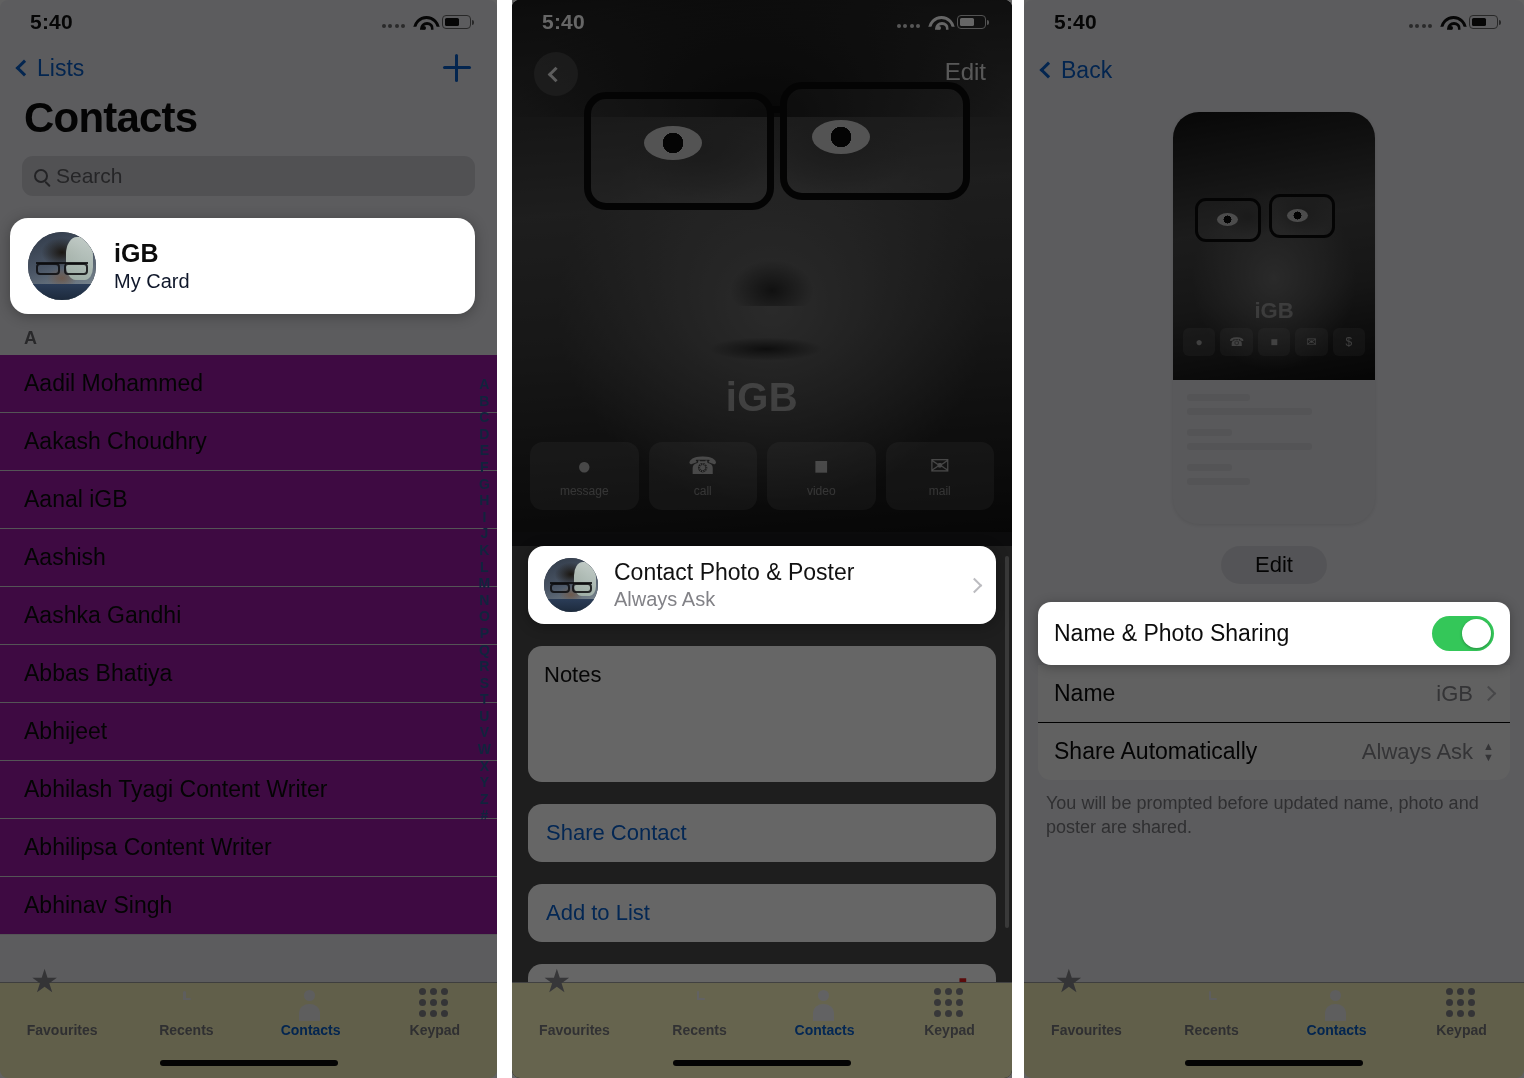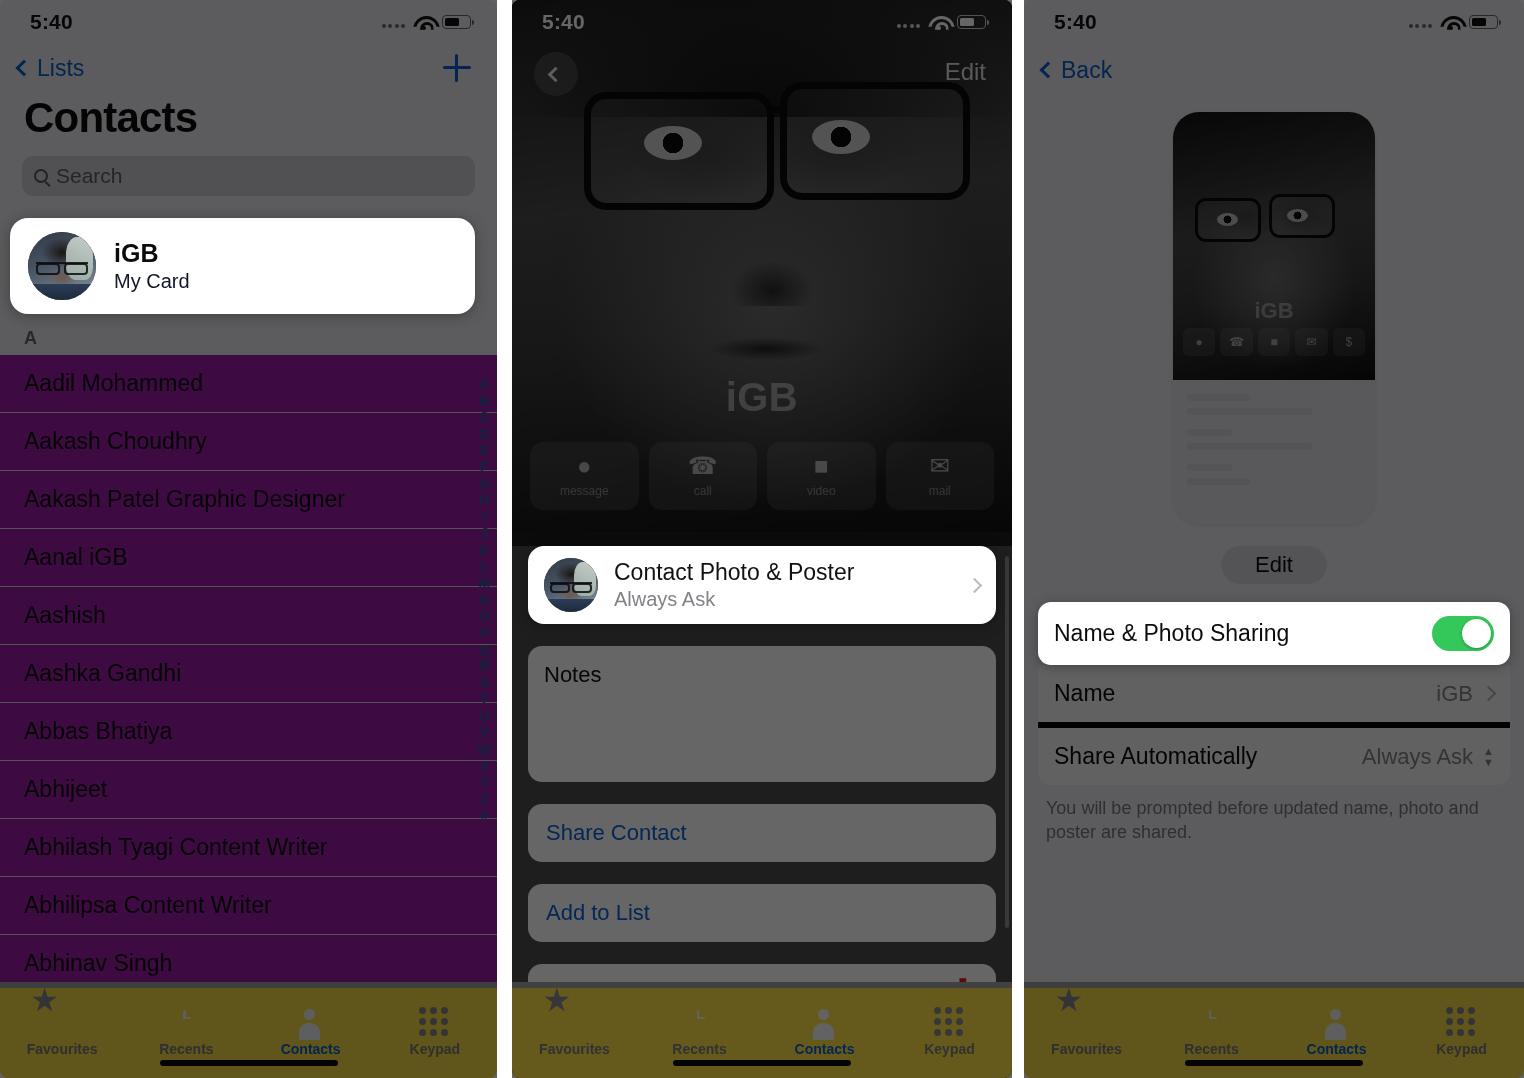--- a/index.html
+++ b/index.html
@@ -187,23 +187,23 @@
   .alphaindex {
     position: absolute; right: 6px; top: 376px;
     display: flex; flex-direction: column; align-items: center;
     font-size: 14px; line-height: 16.6px; color: #2f5ea0; font-weight: 600;
     z-index: 30;
   }
 
   
   .tabbar {
     position: absolute; left: 0; right: 0; bottom: 0;
-    height: 96px; background: #fde047;
-    border-top: 6px solid #a3a3a3;
-    display: flex; align-items: flex-start; padding-top: 16px;
+    height: 96px; background: #fef9c3;
+    border-top: 1px solid #a3a3a3;
+    display: flex; align-items: flex-start; padding-top: 2px;
     z-index: 25;
   }
   .tab { flex: 1; display: flex; flex-direction: column; align-items: center; gap: 5px; }
   .tab .lbl { font-size: 14px; color: #7c7c80; font-weight: 600; }
   .tab.active .lbl { color: #0a62d0; }
   .ic { width: 32px; height: 32px; position: relative; color: #8a8a8e; }
   .tab.active .ic { color: #0a7cf0; }
   .star {
     width: 0; height: 0; position: relative; margin-top: 4px;
   }
@@ -420,21 +420,21 @@
   }
   .switch i {
     position: absolute; right: 3px; top: 3px;
     width: 29px; height: 29px; border-radius: 50%; background: #fff;
     box-shadow: 0 1px 3px rgba(0,0,0,0.3); display: block;
   }
   .plaingrp { margin: 0 14px; background: #fff; border-radius: 0 0 13px 13px; overflow: hidden; }
   .plaingrp .r3 {
     display: flex; align-items: center; justify-content: space-between;
     padding: 15px 16px; font-size: 23px; color: #0c0c0c;
-    border-bottom: 6px solid #000000;
+    border-bottom: 1px solid #000000;
   }
   .plaingrp .r3:last-child { border-bottom: none; }
   .r3 .val { color: #8a8a8f; font-size: 22px; display: flex; align-items: center; gap: 10px; }
   .updown { display: flex; flex-direction: column; gap: 3px; color: #8a8a8f; font-size: 11px; line-height: 8px; }
   .footnote {
     padding: 12px 22px 0 22px; font-size: 18px; color: #7c7c81; line-height: 1.32;
   }
 </style>
 </head>
 <body>
@@ -487,21 +487,20 @@
         <div>
           <div class="nm">iGB</div>
           <div class="sub">My Card</div>
         </div>
       </div>
 
       <div class="sectionletter">A</div>
       <div class="contactlist" id="p1list">
           <div class="contactrow">Aadil Mohammed</div>
           <div class="contactrow">Aakash Choudhry</div>
-          <div class="contactrow">Aakash Patel Graphic Designer</div>
           <div class="contactrow">Aanal iGB</div>
           <div class="contactrow">Aashish</div>
           <div class="contactrow">Aashka Gandhi</div>
           <div class="contactrow">Abbas Bhatiya</div>
           <div class="contactrow">Abhijeet</div>
           <div class="contactrow">Abhilash Tyagi Content Writer</div>
           <div class="contactrow">Abhilipsa Content Writer</div>
           <div class="contactrow">Abhinav Singh</div>
         </div>
 

